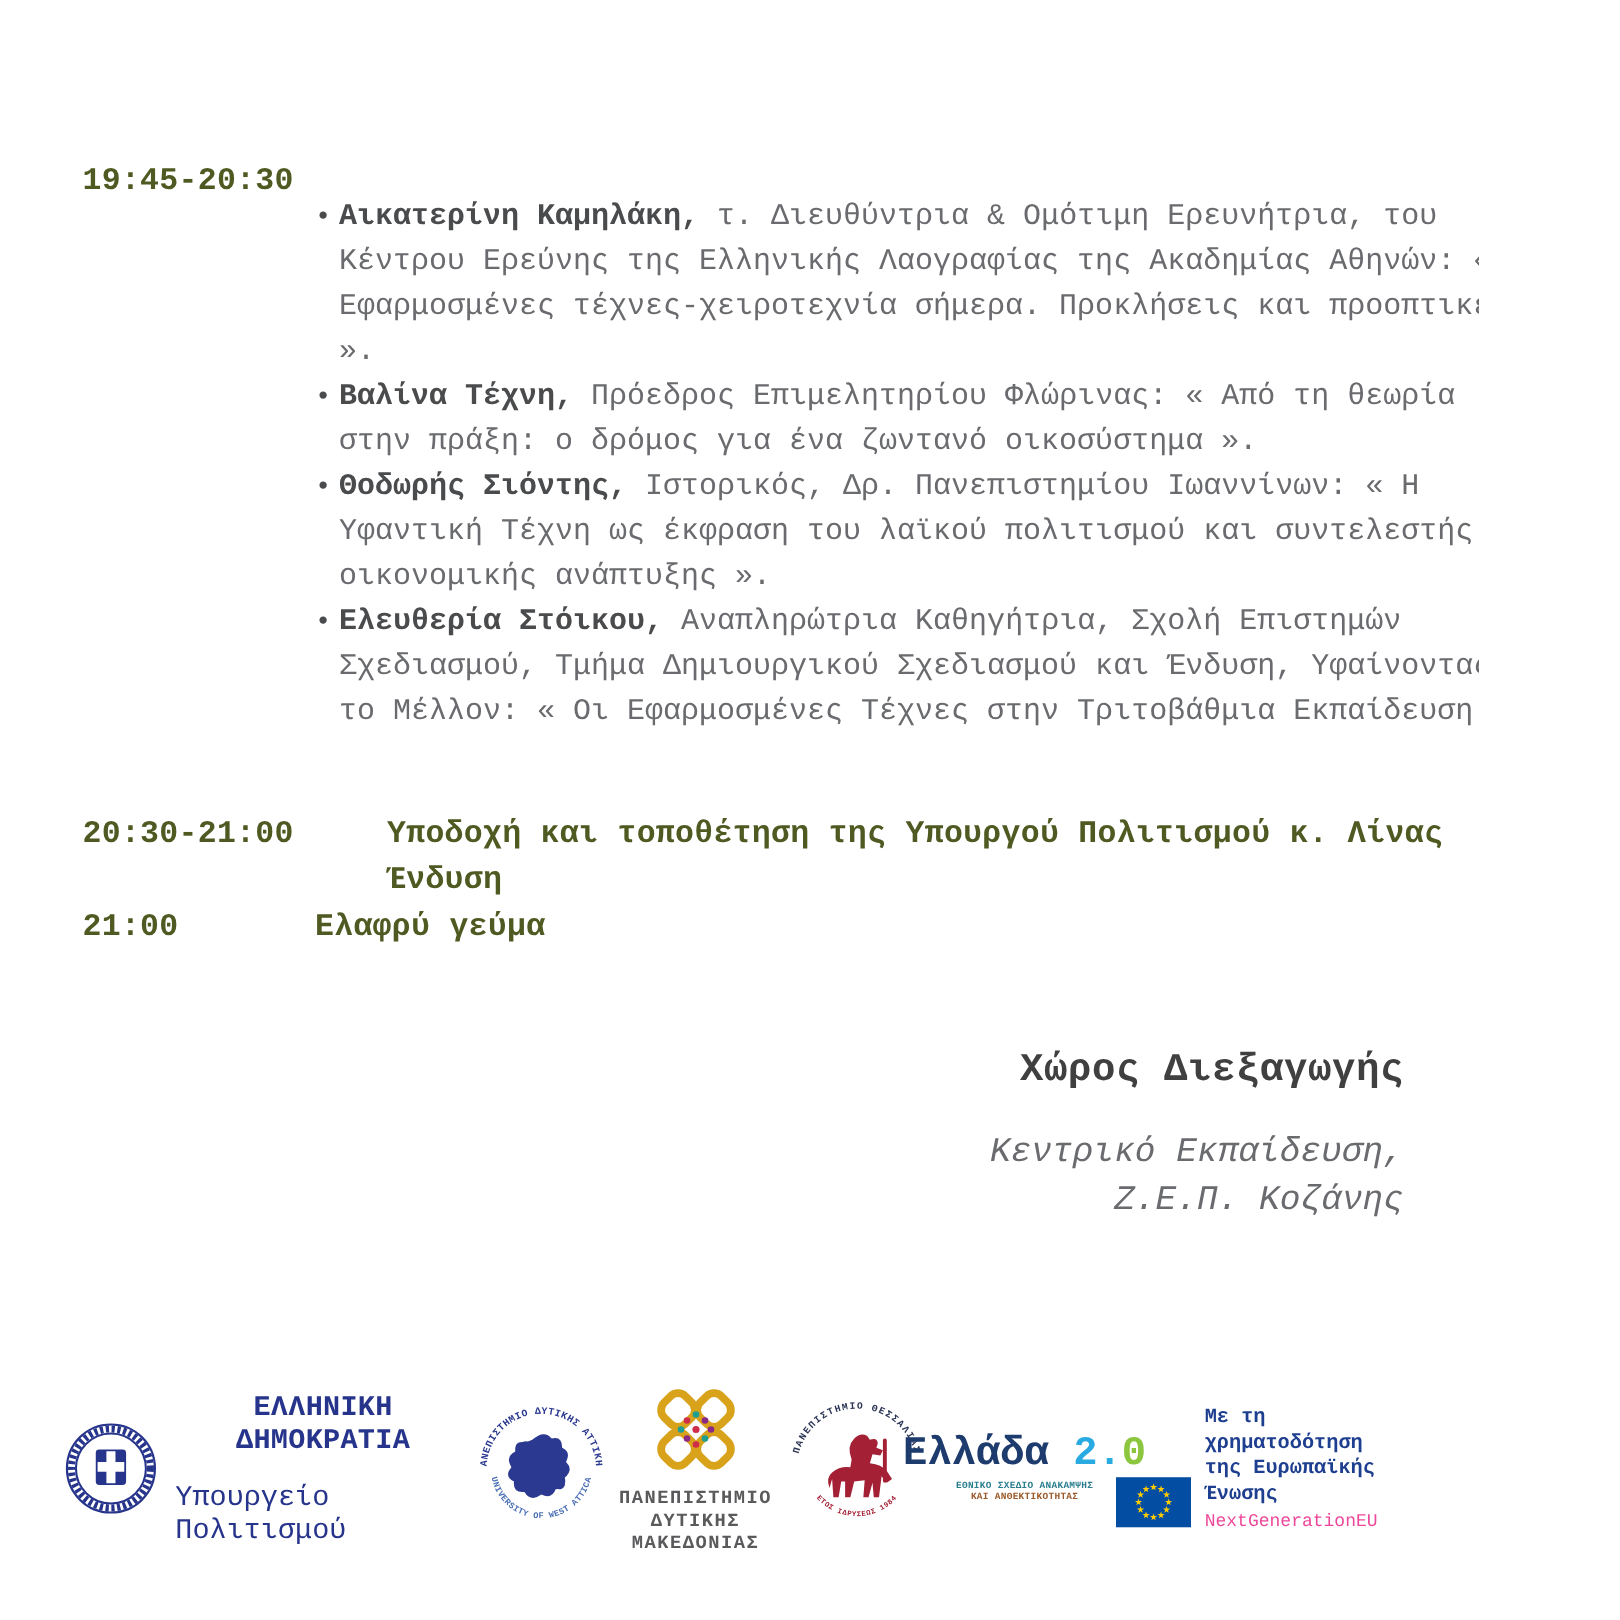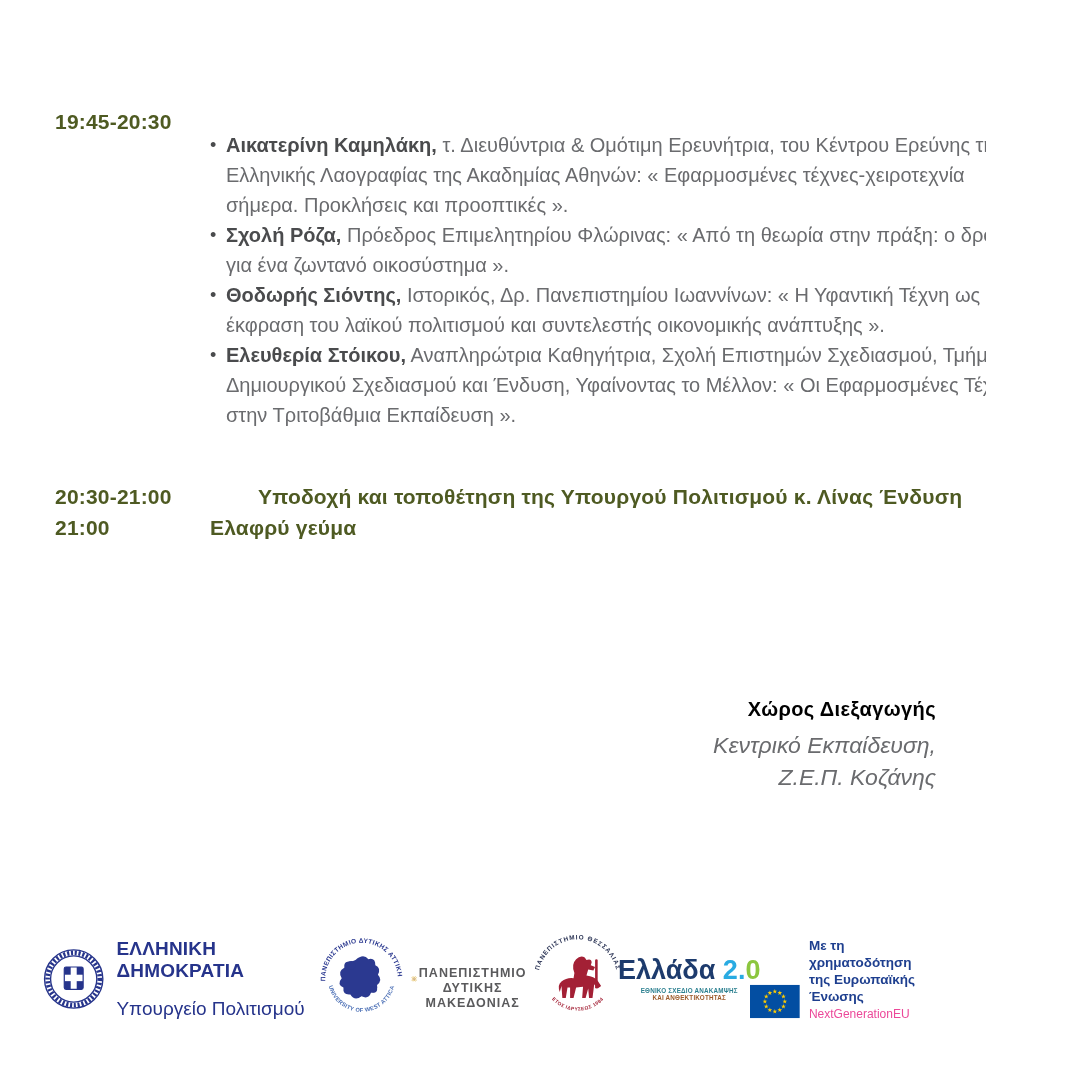--- a/index.html
+++ b/index.html
@@ -1,47 +1,47 @@
 <!DOCTYPE html>
 <html><head>
 <meta charset="utf-8">
 <style>
   html,body{margin:0;padding:0;background:#ffffff;}
   .page{
     position:relative;width:986px;height:1080px;background:#ffffff;overflow:hidden;
-    font-family:Liberation Sans, sans-serif;
+    font-family:Liberation Mono, monospace;
   }
   
   .schedule{position:absolute;left:55px;top:106px;width:978px;}
   .sch-row{display:grid;grid-template-columns:155px 1fr;align-items:start;}
   .time{font-weight:bold;font-size:21px;color:#4e5a22;letter-spacing:.2px;line-height:31px;}
   .sess-title{font-weight:bold;font-size:21px;color:#4e5a22;line-height:31px;letter-spacing:.2px;}
   .bullets{list-style:none;margin:24px 0 0 0;padding:0;width:820px;}
   .bullets li{
     position:relative;padding-left:16px;font-size:20px;line-height:30px;color:#6a6b6e;
   }
   .bullets li::before{
     content:"•";position:absolute;left:0;top:0;color:#4a4b4d;font-size:18px;line-height:30px;
   }
   .b-name{font-weight:bold;color:#4a4b4d;}
   .row2{margin-top:51px;gap:48px;}
   .row3{}
   
   .venue{position:absolute;right:50px;top:698px;text-align:right;}
-  .venue-heading{font-weight:bold;font-size:20px;color:#000000;letter-spacing:.4px;margin-bottom:8px;}
+  .venue-heading{font-weight:bold;font-size:26px;color:#404040;letter-spacing:.4px;margin-bottom:24px;}
   .venue-line{font-style:italic;font-size:23px;color:#6a6b6e;line-height:32px;}
   
   .footer{
     position:absolute;left:42px;right:36px;top:918px;height:122px;
     display:flex;align-items:center;justify-content:space-between;
   }
   .gov-logo{display:flex;align-items:center;gap:11px;}
-  .gov-text .l1{font-weight:bold;font-size:19px;color:#26348b;letter-spacing:.2px;}
+  .gov-text .l1{font-weight:bold;font-size:19px;color:#26348b;letter-spacing:.2px;text-align:center;}
   .gov-text .l2{font-size:19px;color:#26348b;margin-top:16px;}
-  .uowm{display:flex;flex-direction:row;align-items:flex-end;width:118px;}
+  .uowm{display:flex;flex-direction:column;align-items:center;width:118px;}
   .uowm-text{margin-top:6px;text-align:center;font-weight:bold;font-size:12.5px;
     letter-spacing:1px;color:#5a5a5c;line-height:15px;}
   .greece20{display:flex;flex-direction:column;align-items:center;width:122px;}
   .g20-brand{font-weight:bold;font-size:27px;line-height:27px;white-space:nowrap;}
   .g20-el{color:#1d3b6d;} .g20-blue{color:#29abe2;} .g20-green{color:#8cc63f;}
   .g20-sub{margin-top:3px;text-align:center;font-weight:bold;font-size:6.3px;line-height:7.5px;letter-spacing:.2px;}
   .g20-sub .s1{color:#2a7f8f;} .g20-sub .s2{color:#9c5a2a;}
   .eu-logo{display:flex;align-items:flex-end;gap:9px;}
   .eu-text .l1,.eu-text .l2{font-weight:bold;font-size:13.5px;color:#1e3f8f;line-height:17px;}
   .eu-text .l3{font-size:12px;color:#ec4899;margin-top:2px;}
@@ -51,21 +51,21 @@
 
 <div class="page">
 
   <div class="schedule">
 
     <div class="sch-row">
       <div class="time">19:45-20:30</div>
       <div>
         <ul class="bullets">
           <li><span class="b-name">Αικατερίνη Καμηλάκη,</span><span> τ. Διευθύντρια &amp; Ομότιμη Ερευνήτρια, του Κέντρου Ερεύνης της Ελληνικής Λαογραφίας της Ακαδημίας Αθηνών: « Εφαρμοσμένες τέχνες-χειροτεχνία σήμερα. Προκλήσεις και προοπτικές ».</span></li>
-          <li><span class="b-name">Σχολή Ρόζα,</span><span> Πρόεδρος Επιμελητηρίου Φλώρινας: « Από τη θεωρία στην πράξη: ο δρόμος για ένα ζωντανό οικοσύστημα ».</span></li>
+          <li><span class="b-name">Βαλίνα Τέχνη,</span><span> Πρόεδρος Επιμελητηρίου Φλώρινας: « Από τη θεωρία στην πράξη: ο δρόμος για ένα ζωντανό οικοσύστημα ».</span></li>
           <li><span class="b-name">Θοδωρής Σιόντης,</span><span> Ιστορικός, Δρ. Πανεπιστημίου Ιωαννίνων: « Η Υφαντική Τέχνη ως έκφραση του λαϊκού πολιτισμού και συντελεστής οικονομικής ανάπτυξης ».</span></li>
           <li><span class="b-name">Ελευθερία Στόικου,</span><span> Αναπληρώτρια Καθηγήτρια, Σχολή Επιστημών Σχεδιασμού, Τμήμα Δημιουργικού Σχεδιασμού και Ένδυση, Υφαίνοντας το Μέλλον: « Οι Εφαρμοσμένες Τέχνες στην Τριτοβάθμια Εκπαίδευση ».</span></li>
         </ul>
       </div>
     </div>
 
     <div class="sch-row row2">
       <div class="time">20:30-21:00</div>
       <div class="sess-title">Υποδοχή και τοποθέτηση της Υπουργού Πολιτισμού κ. Λίνας Ένδυση</div>
     </div>

